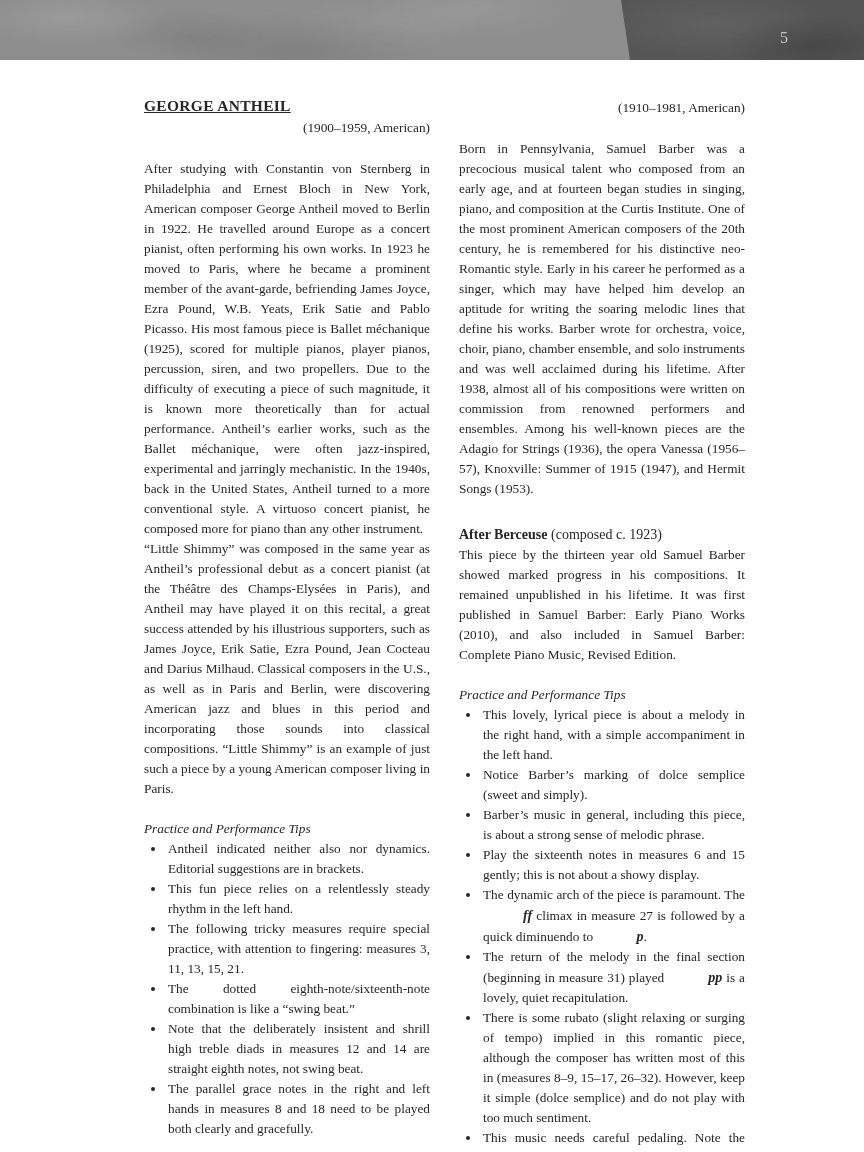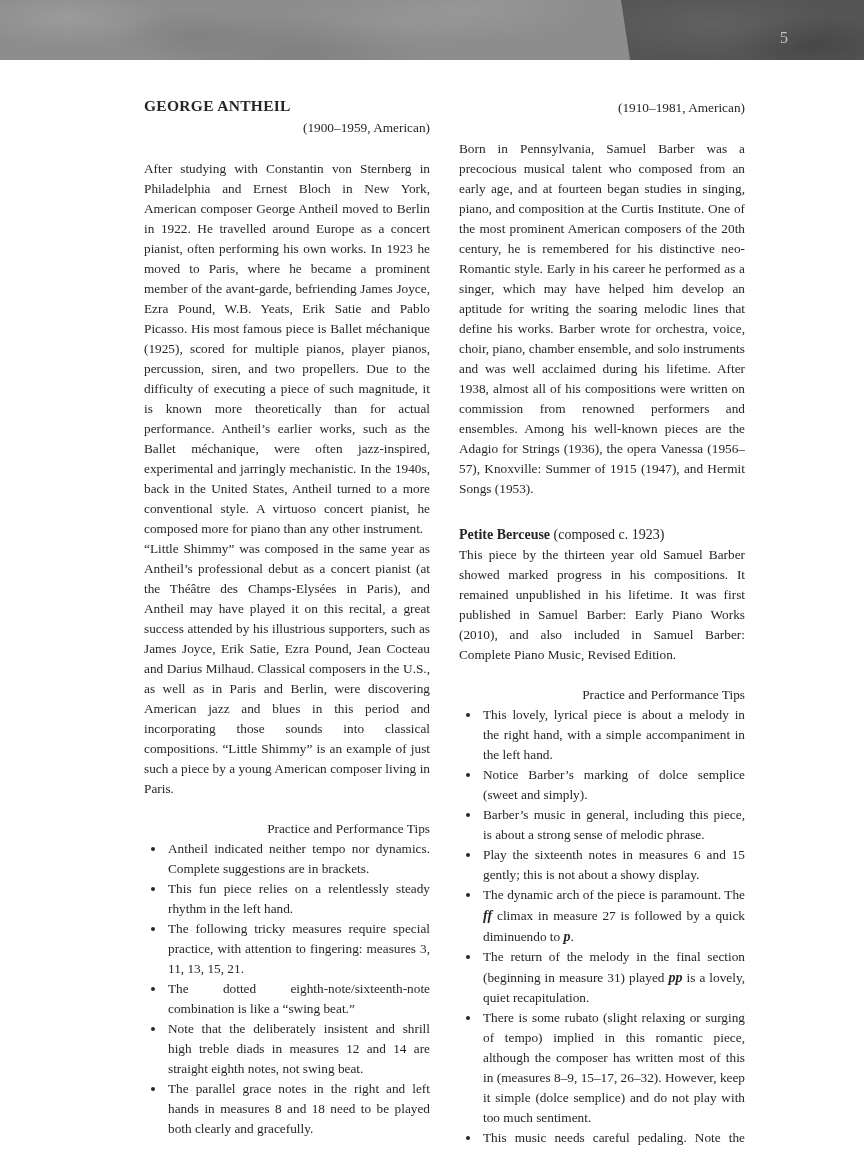--- a/index.html
+++ b/index.html
@@ -45,68 +45,68 @@
     background:#ffffff;
   }
   .cols { display:flex; gap:29px; }
   .col {
     width:286px;
     font-size:13.3px; line-height:20px;
     text-align:justify;
   }
   h1.composer {
     font-size:15.5px; font-weight:bold; letter-spacing:.3px;
-    margin:0; text-align:left;
+    margin:0; text-align:left;text-decoration:underline;
   }
   p.dates { margin:2px 0 0; text-align:right; }
   p.bio   { margin:21px 0 0; }
   h2.piece {
     font-size:14px; font-weight:normal;
     margin:26px 0 0; text-align:left;
   }
   p.piece-desc { margin:0; }
-  p.tips-head { margin:20px 0 0; text-align:right; }
+  p.tips-head { font-style:italic; margin:20px 0 0; text-align:left; }
   ul.tips { margin:0; padding:0 0 0 22px; list-style:disc outside; }
   ul.tips li { margin:0; padding-left:2px; }
 
   .seg-i  { }
   .seg-b  { font-weight:bold; }
-  .seg-bi { font-weight:bold; font-style:italic; font-size:1.06em; }
+  .seg-bi { font-weight:bold; font-style:italic; font-size:1.06em;margin-left:40px; }
 </style>
 </head>
 <body>
 
 <div class="band">
   <div class="band-dark"></div>
 </div>
 <span class="page-num">5</span>
 
 <div class="content">
   <div class="cols">
 
     <section class="col">
       <h1 class="composer">GEORGE ANTHEIL</h1>
       <p class="dates">(1900–1959, American)</p>
       <p class="bio"><span>After studying with Constantin von Sternberg in Philadelphia and Ernest Bloch in New York, American composer George Antheil moved to Berlin in 1922. He travelled around Europe as a concert pianist, often performing his own works. In 1923 he moved to Paris, where he became a prominent member of the avant-garde, befriending James Joyce, Ezra Pound, W.B. Yeats, Erik Satie and Pablo Picasso. His most famous piece is </span><span class="seg-i">Ballet méchanique</span><span> (1925), scored for multiple pianos, player pianos, percussion, siren, and two propellers. Due to the difficulty of executing a piece of such magnitude, it is known more theoretically than for actual performance. Antheil’s earlier works, such as the </span><span class="seg-i">Ballet méchanique</span><span>, were often jazz-inspired, experimental and jarringly mechanistic. In the 1940s, back in the United States, Antheil turned to a more conventional style. A virtuoso concert pianist, he composed more for piano than any other instrument.</span></p>
       <p class="piece-desc"><span>“Little Shimmy” was composed in the same year as Antheil’s professional debut as a concert pianist (at the Théâtre des Champs-Elysées in Paris), and Antheil may have played it on this recital, a great success attended by his illustrious supporters, such as James Joyce, Erik Satie, Ezra Pound, Jean Cocteau and Darius Milhaud. Classical composers in the U.S., as well as in Paris and Berlin, were discovering American jazz and blues in this period and incorporating those sounds into classical compositions. “Little Shimmy” is an example of just such a piece by a young American composer living in Paris.</span></p>
       <p class="tips-head">Practice and Performance Tips</p>
       <ul class="tips">
-          <li><span>Antheil indicated neither tempo nor dynamics. Complete suggestions are in brackets.</span></li>
+          <li><span>Antheil indicated neither also nor dynamics. Editorial suggestions are in brackets.</span></li>
           <li><span>This fun piece relies on a relentlessly steady rhythm in the left hand.</span></li>
           <li><span>The following tricky measures require special practice, with attention to fingering: measures 3, 11, 13, 15, 21.</span></li>
           <li><span>The dotted eighth-note/sixteenth-note combination is like a “swing beat.”</span></li>
           <li><span>Note that the deliberately insistent and shrill high treble diads in measures 12 and 14 are straight eighth notes, not swing beat.</span></li>
           <li><span>The parallel grace notes in the right and left hands in measures 8 and 18 need to be played both clearly and gracefully.</span></li>
         </ul>
     </section>
 
     <section class="col">
       <p class="dates">(1910–1981, American)</p>
       <p class="bio"><span>Born in Pennsylvania, Samuel Barber was a precocious musical talent who composed from an early age, and at fourteen began studies in singing, piano, and composition at the Curtis Institute. One of the most prominent American composers of the 20th century, he is remembered for his distinctive neo-Romantic style. Early in his career he performed as a singer, which may have helped him develop an aptitude for writing the soaring melodic lines that define his works. Barber wrote for orchestra, voice, choir, piano, chamber ensemble, and solo instruments and was well acclaimed during his lifetime. After 1938, almost all of his compositions were written on commission from renowned performers and ensembles. Among his well-known pieces are the </span><span class="seg-i">Adagio for Strings</span><span> (1936), the opera </span><span class="seg-i">Vanessa</span><span> (1956–57), </span><span class="seg-i">Knoxville: Summer of 1915</span><span> (1947), and </span><span class="seg-i">Hermit Songs</span><span> (1953).</span></p>
-      <h2 class="piece"><span class="seg-b">Petite Berceuse</span><span> (composed c. 1923)</span></h2>
+      <h2 class="piece"><span class="seg-b">After Berceuse</span><span> (composed c. 1923)</span></h2>
       <p class="piece-desc"><span>This piece by the thirteen year old Samuel Barber showed marked progress in his compositions. It remained unpublished in his lifetime. It was first published in </span><span class="seg-i">Samuel Barber: Early Piano Works</span><span> (2010), and also included in </span><span class="seg-i">Samuel Barber: Complete Piano Music, Revised Edition</span><span>.</span></p>
       <p class="tips-head">Practice and Performance Tips</p>
       <ul class="tips">
           <li><span>This lovely, lyrical piece is about a melody in the right hand, with a simple accompaniment in the left hand.</span></li>
           <li><span>Notice Barber’s marking of </span><span class="seg-i">dolce semplice</span><span> (sweet and simply).</span></li>
           <li><span>Barber’s music in general, including this piece, is about a strong sense of melodic phrase.</span></li>
           <li><span>Play the sixteenth notes in measures 6 and 15 gently; this is not about a showy display.</span></li>
           <li><span>The dynamic arch of the piece is paramount. The </span><span class="seg-bi">ff</span><span> climax in measure 27 is followed by a quick diminuendo to </span><span class="seg-bi">p</span><span>.</span></li>
           <li><span>The return of the melody in the final section (beginning in measure 31) played </span><span class="seg-bi">pp</span><span> is a lovely, quiet recapitulation.</span></li>
           <li><span>There is some </span><span class="seg-i">rubato</span><span> (slight relaxing or surging of tempo) implied in this romantic piece, although the composer has written most of this in (measures 8–9, 15–17, 26–32). However, keep it simple (</span><span class="seg-i">dolce semplice</span><span>) and do not play with too much sentiment.</span></li>

